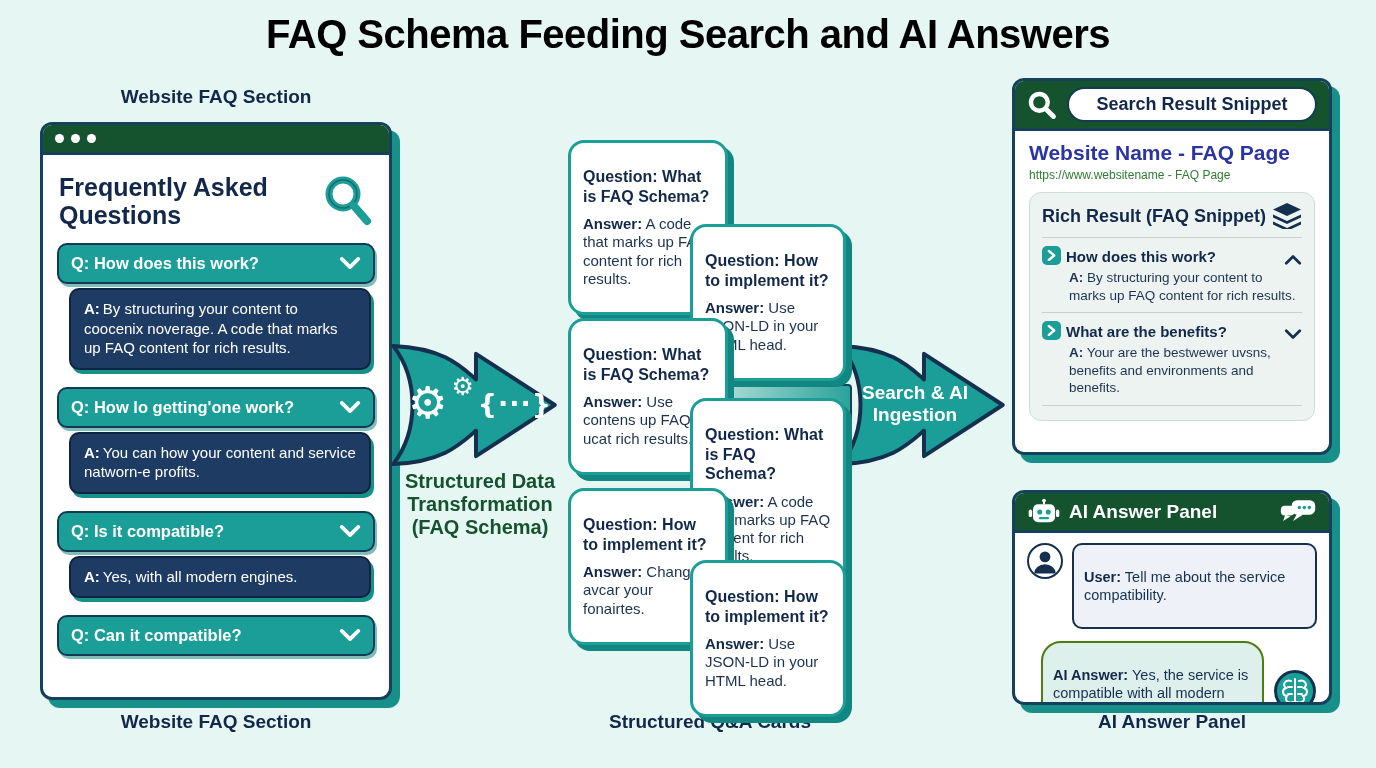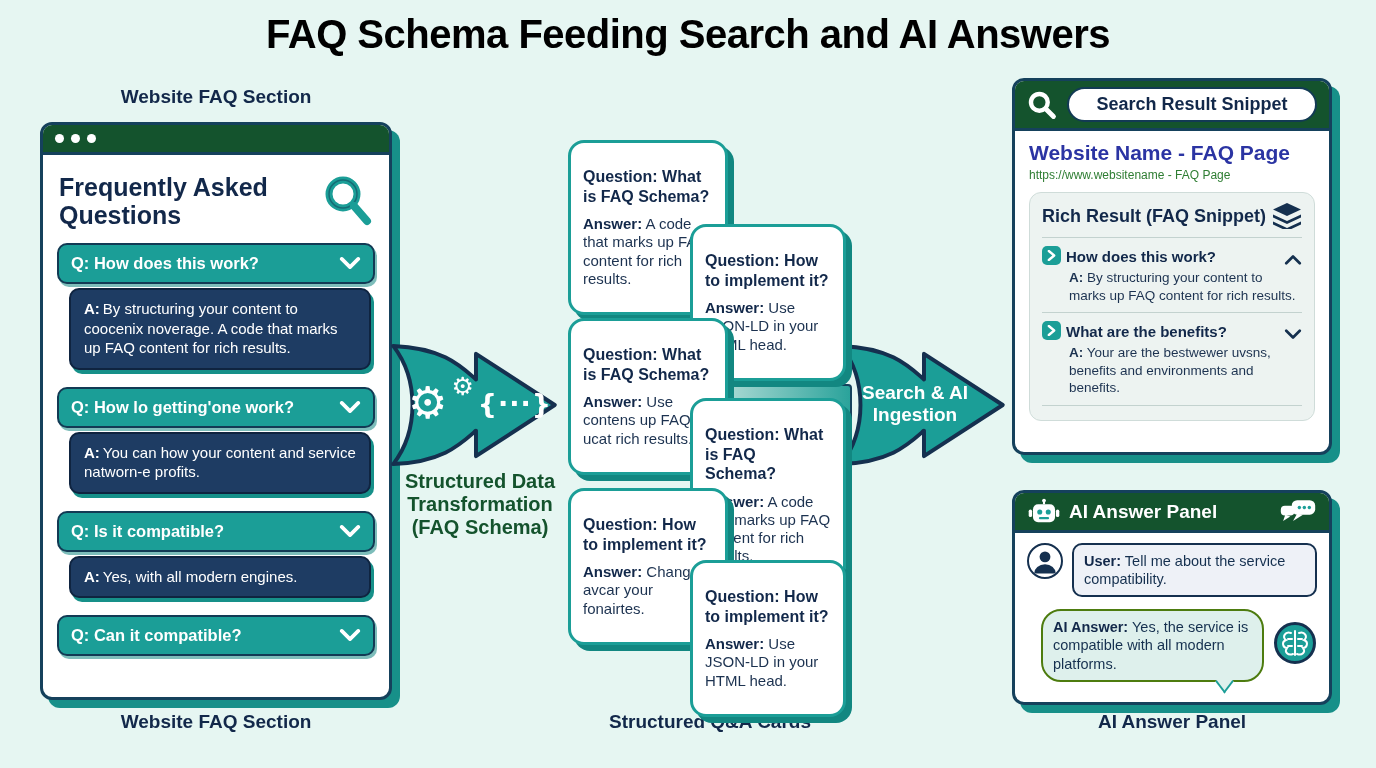--- a/index.html
+++ b/index.html
@@ -91,21 +91,21 @@
 
   
   .ai-panel { left:1012px; top:490px; width:320px; height:215px; }
   .ai-panel .titlebar { height:40px; justify-content:space-between; }
   .ai-title-left { display:flex; align-items:center; gap:8px; }
   .ai-panel h3 { color:#fff; font-size:19px; font-weight:800; }
   .ai-body { padding:10px 12px; }
   .chat-row { display:flex; gap:9px; align-items:flex-start; }
   .avatar { width:36px; height:36px; border-radius:50%; background:#fff; border:2.5px solid #15304f;
     overflow:hidden; flex:0 0 auto; display:flex; align-items:center; justify-content:center; }
-  .bubble { border-radius:10px; padding:7px 10px; font-size:14.5px; line-height:1.25; color:#15304f; }
+  .bubble { border-radius:10px; padding:23px 10px; font-size:14.5px; line-height:1.25; color:#15304f; }
   .bubble b { color:#12284a; }
   .user-bubble { background:#eef1f7; border:2px solid #15304f; flex:1; }
   .ai-row { margin-top:12px; padding-left:14px; align-items:center; }
   .ai-bubble { background:#def0ec; border:2px solid #4d7c0f; position:relative; flex:1; border-radius:20px; }
   .ai-bubble:after { content:""; position:absolute; bottom:-9px; right:30px; width:13px; height:13px;
     background:#def0ec; border-right:2px solid #1b9e97; border-bottom:2px solid #1b9e97;
     transform:rotate(45deg) skew(8deg,8deg); }
   .brain-wrap { flex:0 0 auto; }
 </style>
 </head>

